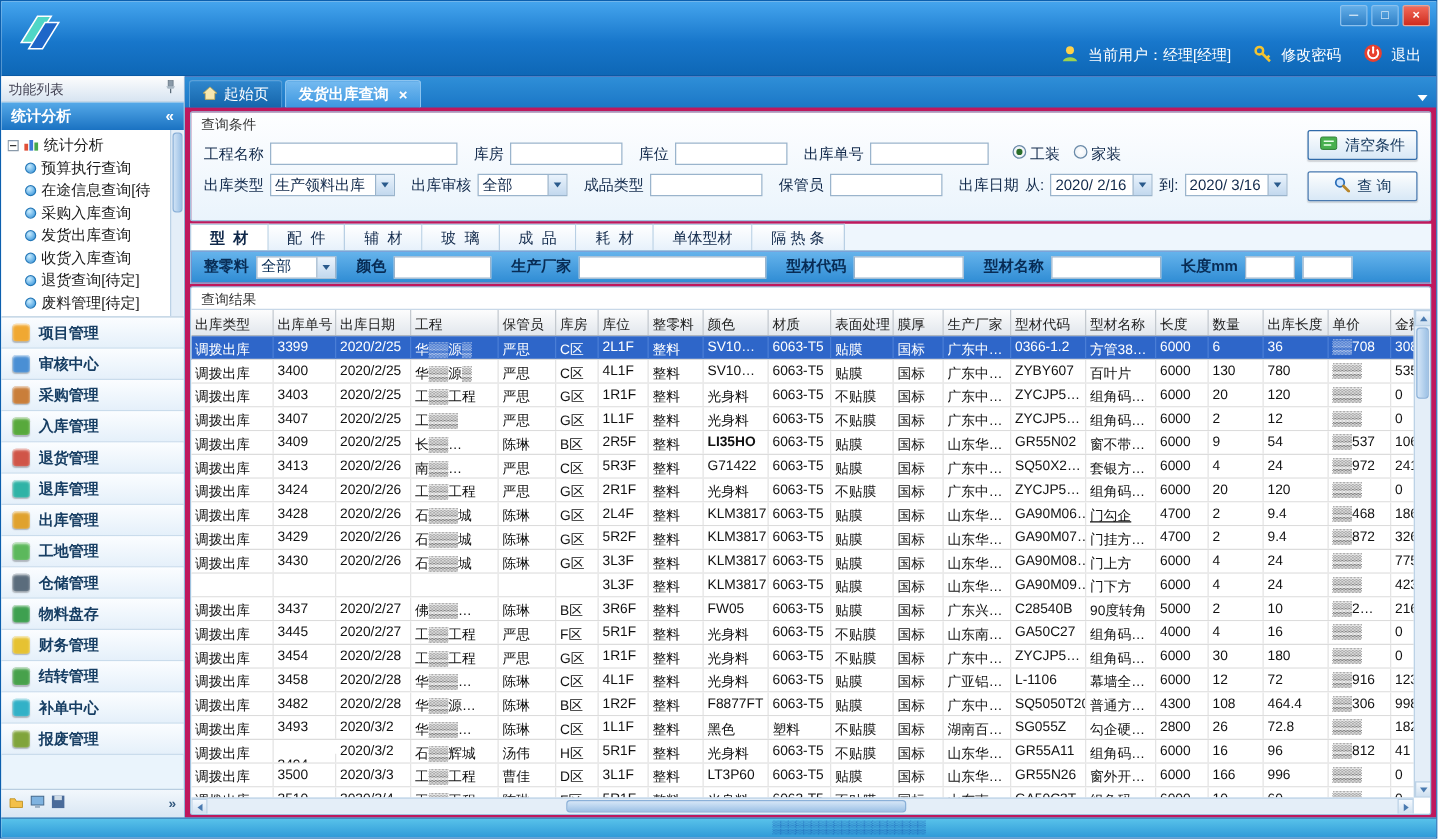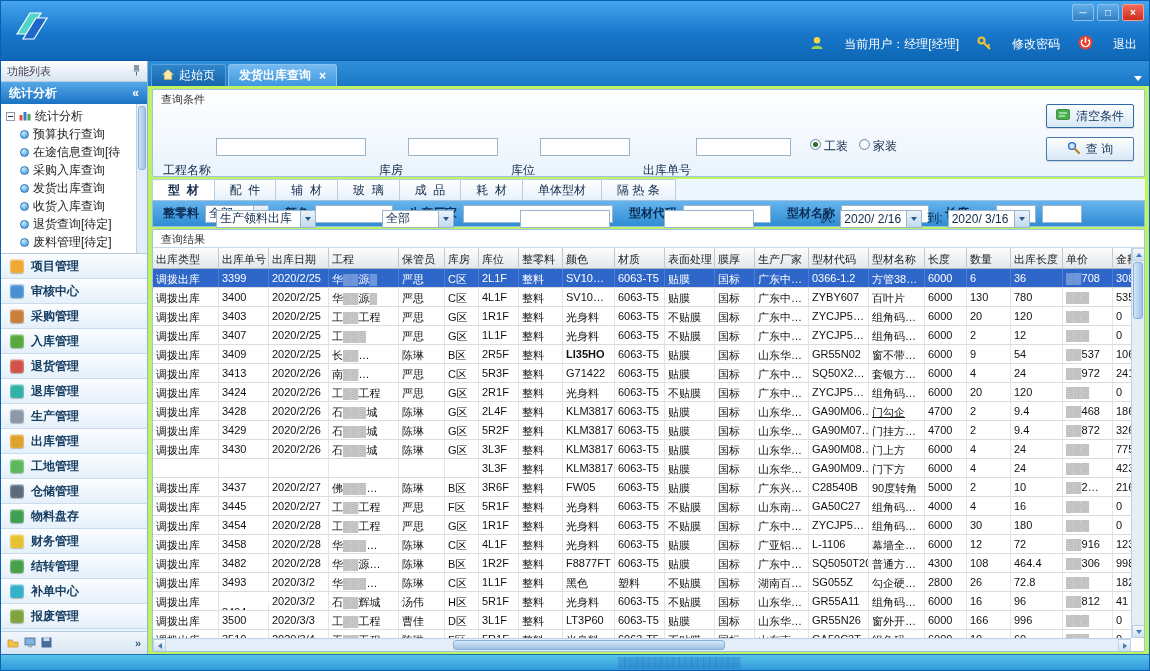--- a/index.html
+++ b/index.html
@@ -7,21 +7,21 @@
   .window{position:relative;width:1150px;height:671px;box-sizing:border-box;border:1px solid #0c5fae;background:#dceefb;overflow:hidden;}
 
   
   .header{position:absolute;left:0;top:0;width:100%;height:60px;background:linear-gradient(#45a5ee 0%,#1877cb 55%,#0e67b6 100%);border-bottom:1px solid #0a5aa5;box-sizing:border-box;}
   .win-controls{position:absolute;top:3px;right:5px;display:flex;gap:3px;}
   .win-btn{width:20px;height:15px;display:flex;align-items:center;justify-content:center;font-size:10px;line-height:1;color:#fff;border:1px solid #8cc0ec;border-radius:2px;background:linear-gradient(#63aee8,#2f7fc6);cursor:default;}
   .win-btn.close{background:linear-gradient(#f26a5a,#cf2c1e);border-color:#f0a090;font-weight:bold;}
   .brand{position:absolute;left:12px;top:9px;display:flex;align-items:center;gap:9px;}
   .title{font-size:21px;font-weight:bold;color:#fff;text-shadow:1px 2px 2px rgba(10,40,90,.55);letter-spacing:1px;}
   .userbar{position:absolute;right:12px;bottom:7px;display:flex;align-items:center;gap:18px;color:#fff;font-size:12px;}
-  .userbar .u{display:flex;align-items:center;gap:20px;cursor:default;}
+  .userbar .u{display:flex;align-items:center;gap:7px;cursor:default;}
 
   
   .sidebar{position:absolute;left:0;top:60px;width:147px;bottom:16px;background:#eaf4fc;border-right:1px solid #8fb4d8;box-sizing:border-box;display:flex;flex-direction:column;}
   .func-header{height:20px;flex:0 0 20px;background:linear-gradient(#fdfdfd,#d7e4f1);border-bottom:1px solid #b8cde0;color:#445;font-size:11px;padding:0 6px;display:flex;align-items:center;justify-content:space-between;}
   .section-header{height:22px;flex:0 0 22px;background:linear-gradient(#55a9e8,#1a72c2);color:#fff;font-weight:bold;font-size:12px;padding:0 8px;display:flex;justify-content:space-between;align-items:center;}
   .collapse-ch{font-size:12px;cursor:default;}
   .tree{height:150px;flex:0 0 150px;background:#fff;border-bottom:1px solid #b8cde0;position:relative;overflow:hidden;font-size:12px;padding:3px 12px 0 5px;box-sizing:border-box;}
   .tree-row{height:18px;display:flex;align-items:center;gap:4px;color:#1a1a1a;white-space:nowrap;overflow:hidden;}
   .tree-item{padding-left:14px;}
   .exp{width:9px;height:9px;box-sizing:border-box;border:1px solid #8a9aaa;background:#fff;position:relative;flex:0 0 9px;}
@@ -30,33 +30,33 @@
   .vscroll{position:absolute;right:0;top:0;width:10px;height:100%;background:#e4eef8;border-left:1px solid #bcd2e6;}
   .vscroll .thumb{position:absolute;left:1px;right:1px;top:2px;height:62px;background:linear-gradient(90deg,#cfe2f5,#9ec2e6);border:1px solid #8ab0d8;border-radius:3px;}
   .menu{flex:1;overflow:hidden;display:flex;flex-direction:column;}
   .menu-item{height:24px;flex:0 0 24px;display:flex;align-items:center;gap:7px;padding-left:9px;background:linear-gradient(#fbfdff,#e5f0fa);border-bottom:1px solid #cadcec;font-size:12px;font-weight:bold;color:#173e63;cursor:default;}
   .micon{width:14px;height:14px;border-radius:3px;flex:0 0 14px;box-shadow:inset 0 1px 2px rgba(255,255,255,.85),0 1px 1px rgba(0,0,0,.25);}
   .sidebar-footer{height:22px;flex:0 0 22px;background:linear-gradient(#f2f7fc,#d8e6f3);border-top:1px solid #b8cde0;display:flex;align-items:center;justify-content:space-between;padding:0 6px;}
   .foot-icons{display:flex;align-items:center;gap:5px;}
   .chev{color:#33597e;font-size:11px;font-weight:bold;cursor:default;}
 
   
-  .main{position:absolute;left:147px;top:60px;right:0;bottom:16px;display:flex;flex-direction:column;background:#bef264;}
+  .main{position:absolute;left:147px;top:60px;right:0;bottom:16px;display:flex;flex-direction:column;background:#be185d;}
   .tabbar{height:25px;flex:0 0 25px;background:linear-gradient(#2f8fd8,#1b77c6);display:flex;align-items:flex-end;padding-left:3px;position:relative;}
   .tab{height:22px;display:flex;align-items:center;gap:5px;padding:0 10px;font-size:12px;color:#fff;border-radius:3px 3px 0 0;cursor:default;box-sizing:border-box;}
   .tab.inactive{background:linear-gradient(#2f86cc,#1565ab);border:1px solid #5ba0d8;border-bottom:none;margin-right:2px;}
   .tab.active{background:linear-gradient(#74baf0,#3d97e0);border:1px solid #8cc4f0;border-bottom:none;font-weight:bold;}
   .tab-close{font-size:12px;margin-left:3px;cursor:default;}
   .tab-caret{position:absolute;right:7px;bottom:5px;width:0;height:0;border-left:4px solid transparent;border-right:4px solid transparent;border-top:5px solid #fff;}
 
   .group{border:1px solid #9fc2de;background:linear-gradient(#fefeff,#eaf4fc);border-radius:2px;box-sizing:border-box;position:relative;}
   .group-title{font-size:11px;color:#333;padding:2px 0 0 8px;}
   .qpanel{margin:3px 4px 2px 4px;height:88px;flex:0 0 88px;}
   .qrow{display:flex;align-items:center;gap:5px;padding-left:10px;margin-top:7px;font-size:12px;color:#10284a;white-space:nowrap;}
-  .qrow label{margin-left:8px;margin-top:48px;}
+  .qrow label{margin-left:8px;}
   .qrow label:first-child{margin-left:0;}
   input.tx{height:18px;border:1px solid #9ab4cc;background:#fff;font-size:12px;padding:0 3px;box-sizing:border-box;font-family:"Liberation Sans",sans-serif;}
   .selbox{height:18px;border:1px solid #9ab4cc;background:#fff;display:inline-flex;align-items:center;justify-content:space-between;font-size:12px;box-sizing:border-box;cursor:default;}
   .selbox .val{padding:0 3px;overflow:hidden;white-space:nowrap;}
   .selbox .ar{width:14px;height:100%;background:linear-gradient(#eaf3fc,#c2d8ee);border-left:1px solid #9ab4cc;display:flex;align-items:center;justify-content:center;flex:0 0 14px;}
   .selbox .ar::after{content:"";width:0;height:0;border-left:3px solid transparent;border-right:3px solid transparent;border-top:4px solid #2a5a8c;}
   .radio{width:11px;height:11px;border-radius:50%;border:1px solid #6a8aa8;background:radial-gradient(#fff,#e8eef4);position:relative;display:inline-block;box-sizing:border-box;}
   .radio.on::after{content:"";position:absolute;left:2px;top:2px;right:2px;bottom:2px;border-radius:50%;background:#2a6e2a;}
   .rlabel{margin-left:3px;}
   .btn{position:absolute;right:10px;width:86px;height:22px;border:1px solid #4a7ab0;border-radius:2px;background:linear-gradient(#fdfefe,#d8e8f6);font-size:12px;color:#13365c;display:flex;align-items:center;justify-content:center;gap:6px;cursor:default;box-shadow:0 1px 1px rgba(0,0,0,.15);}
@@ -226,24 +226,20 @@
           <span class="micon" style="background: rgb(88, 169, 60);"></span>
           <span>入库管理</span>
         </div>
         <div class="menu-item">
           <span class="micon" style="background: rgb(208, 85, 72);"></span>
           <span>退货管理</span>
         </div>
         <div class="menu-item">
           <span class="micon" style="background: rgb(47, 179, 166);"></span>
           <span>退库管理</span>
-        </div>
-        <div class="menu-item">
-          <span class="micon" style="background: rgb(139, 152, 166);"></span>
-          <span>生产管理</span>
         </div>
         <div class="menu-item">
           <span class="micon" style="background: rgb(224, 162, 46);"></span>
           <span>出库管理</span>
         </div>
         <div class="menu-item">
           <span class="micon" style="background: rgb(92, 184, 92);"></span>
           <span>工地管理</span>
         </div>
         <div class="menu-item">

